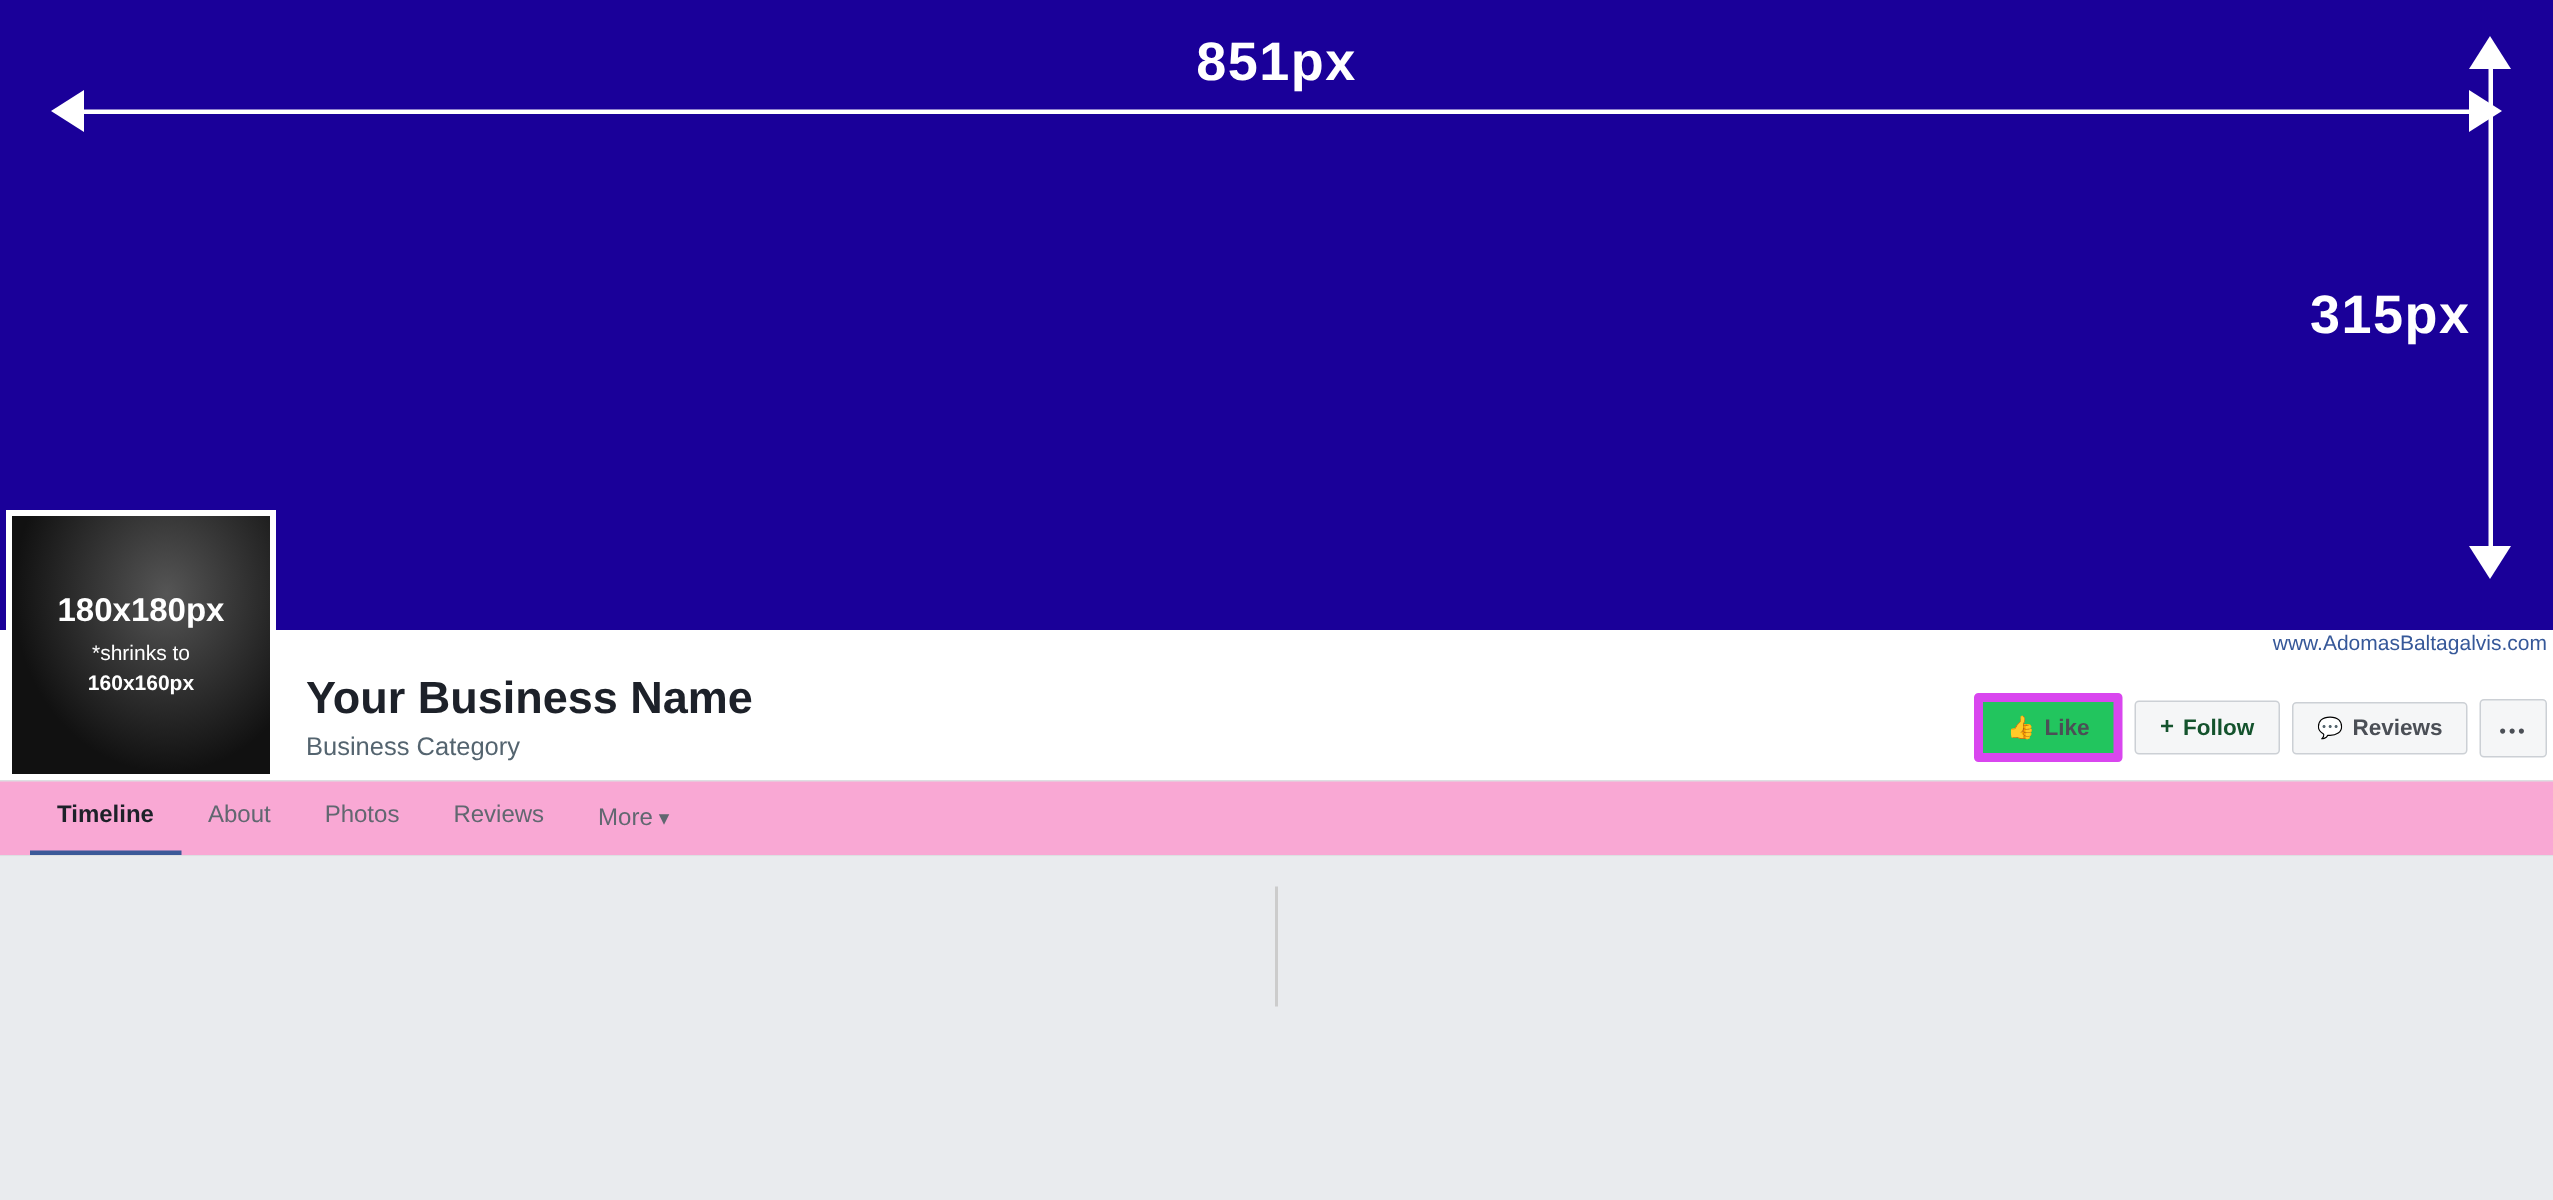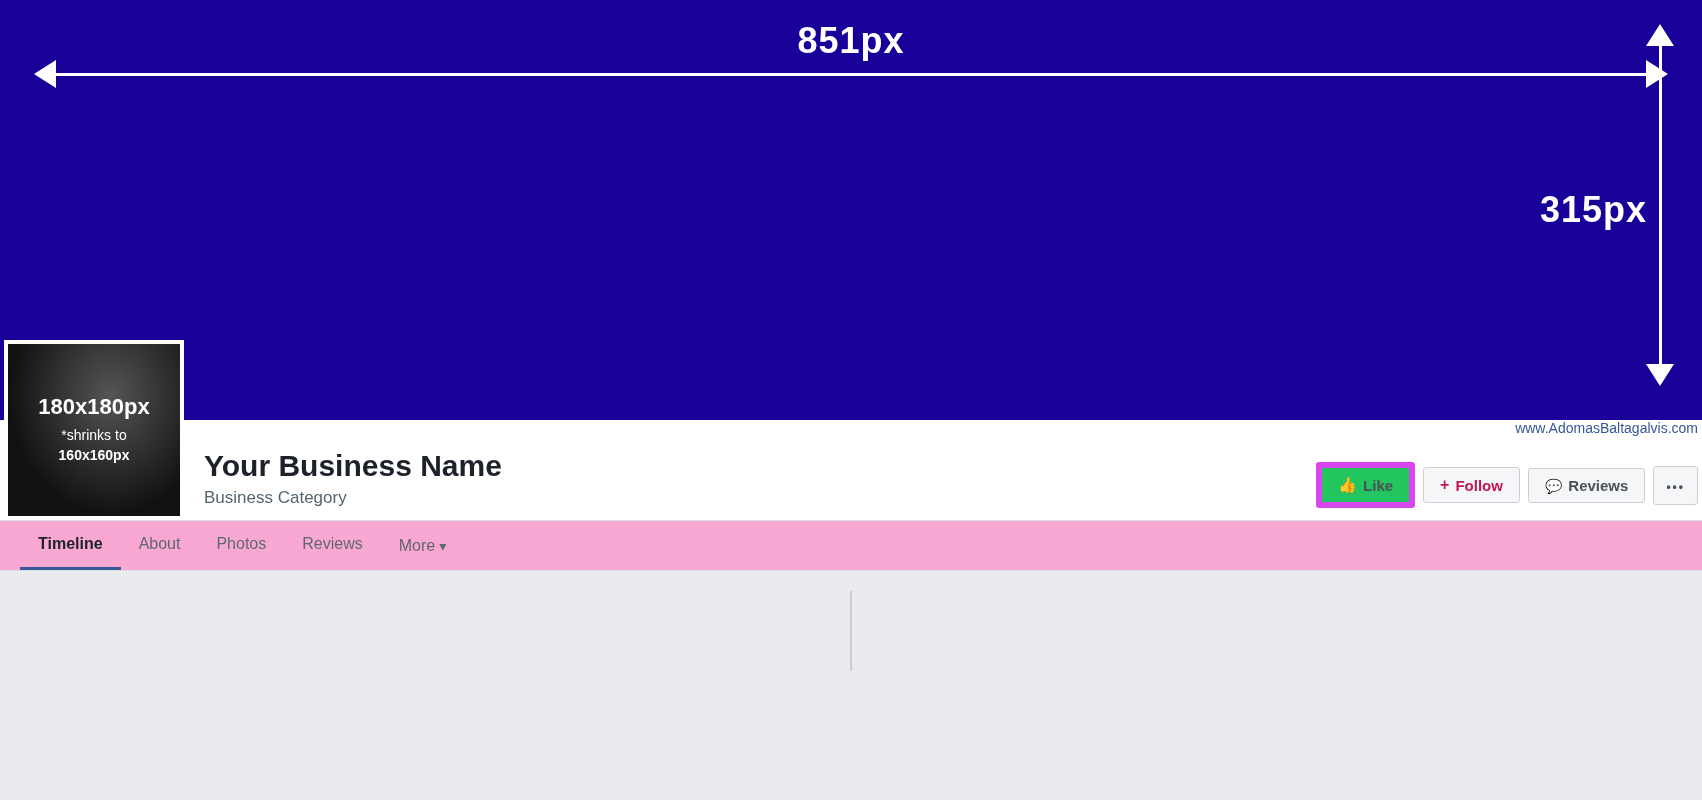--- a/index.html
+++ b/index.html
@@ -202,21 +202,21 @@
     .btn-follow {
       display: flex;
       align-items: center;
       gap: 6px;
       padding: 8px 16px;
       background: #f5f6f7;
       border: 1px solid #ccd0d5;
       border-radius: 3px;
       font-size: 15px;
       font-weight: bold;
-      color: #be185d;
+      color: #14532d;
       cursor: pointer;
     }
 
     .btn-message {
       display: flex;
       align-items: center;
       gap: 6px;
       padding: 8px 16px;
       background: #f5f6f7;
       border: 1px solid #ccd0d5;

